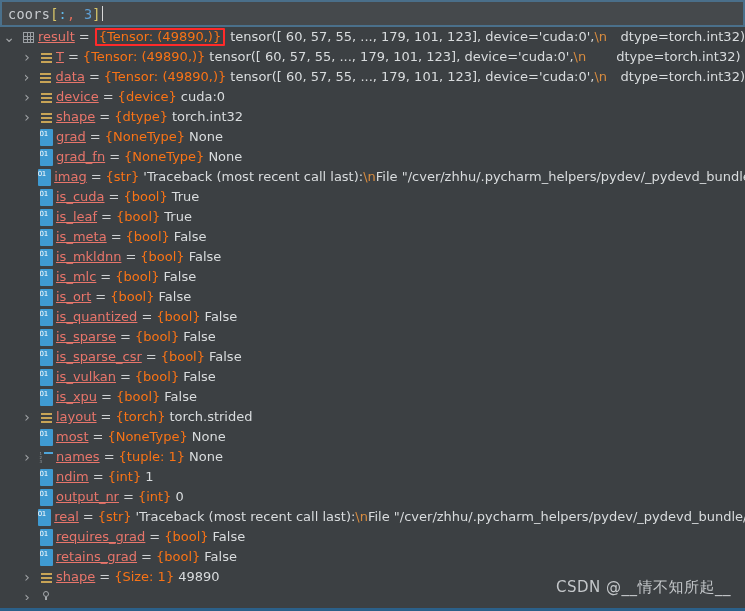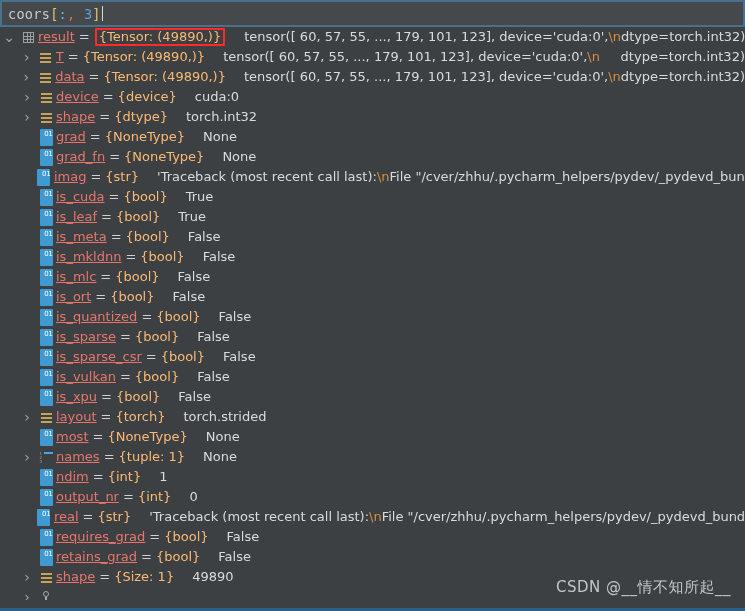--- a/index.html
+++ b/index.html
@@ -76,22 +76,22 @@
   .icon-cell {
     width: 20px;
     min-width: 20px;
     display: flex;
     align-items: center;
     justify-content: center;
   }
   .label { display: flex; align-items: baseline; white-space: nowrap; overflow: hidden; }
   .name { color: #e8756b; padding-right: 0; text-decoration: underline; }
   .eq { color: #cfd2d4; padding: 0 4px; }
-  .type { color: #fdba74; }
-  .val { color: #d9dcde; padding-left: 18px; }
+  .type { color: #f97316; }
+  .val { color: #d9dcde; padding-left: 4px; }
   .esc { color: #d98c3f; }
   .highlight-box {
     border: 2px solid #ff2a2a;
     border-radius: 1px;
     padding: 0 2px;
     margin: 0 1px;
     line-height: 14px;
     display: inline-block;
   }
   .trail { color: #d9dcde; }
@@ -122,21 +122,21 @@
       linear-gradient(to bottom, transparent 6px, #9b9fa3 6px, #9b9fa3 7px, transparent 7px);
   }
 
   
   .ico-01 {
     width: 13px; height: 17px;
     background: #3f9ad1;
     color: #ffffff;
     font-size: 7px;
     line-height: 11px;
-    text-align: right;
+    text-align: left;
     font-family: "DejaVu Sans", sans-serif;
     letter-spacing: -0.3px;
     border-radius: 1px;
   }
 
   
   .ico-numlist { width: 13px; height: 11px; }
   .ico-numlist i {
     position: absolute; left: 4px; width: 9px; height: 2px;
     background: #4ea5d9;

